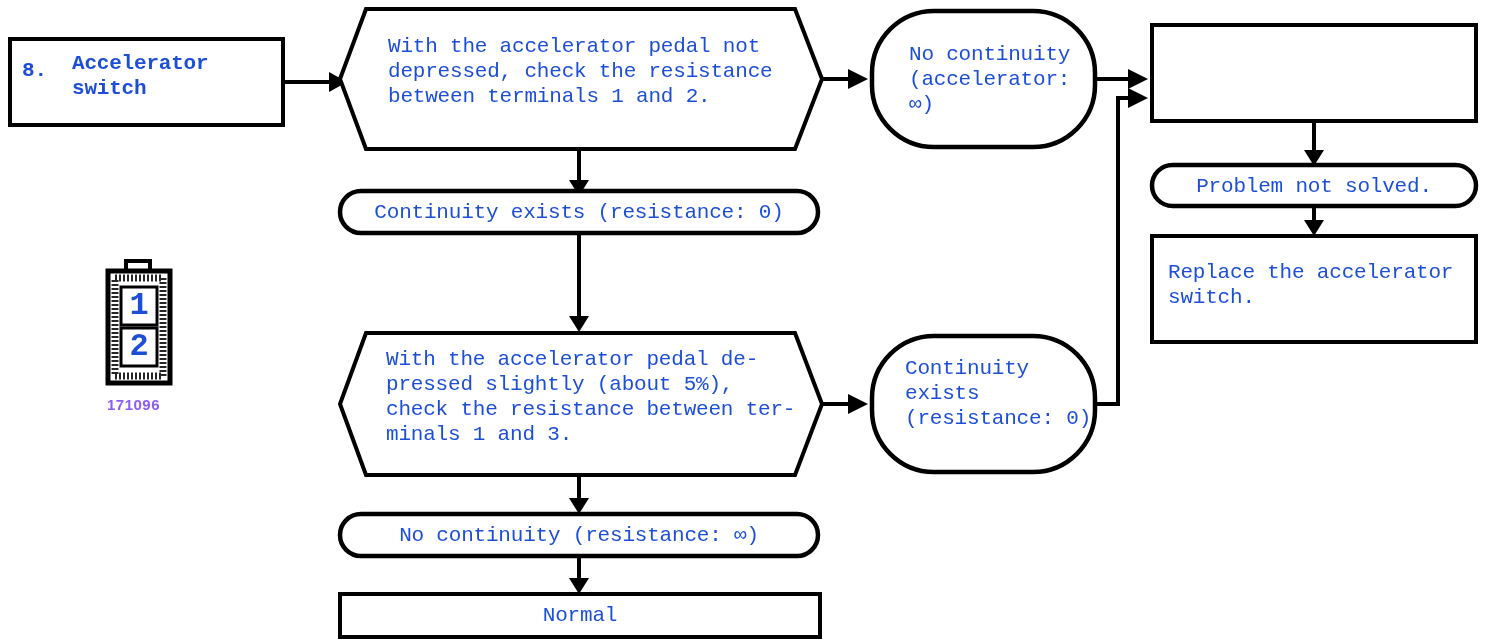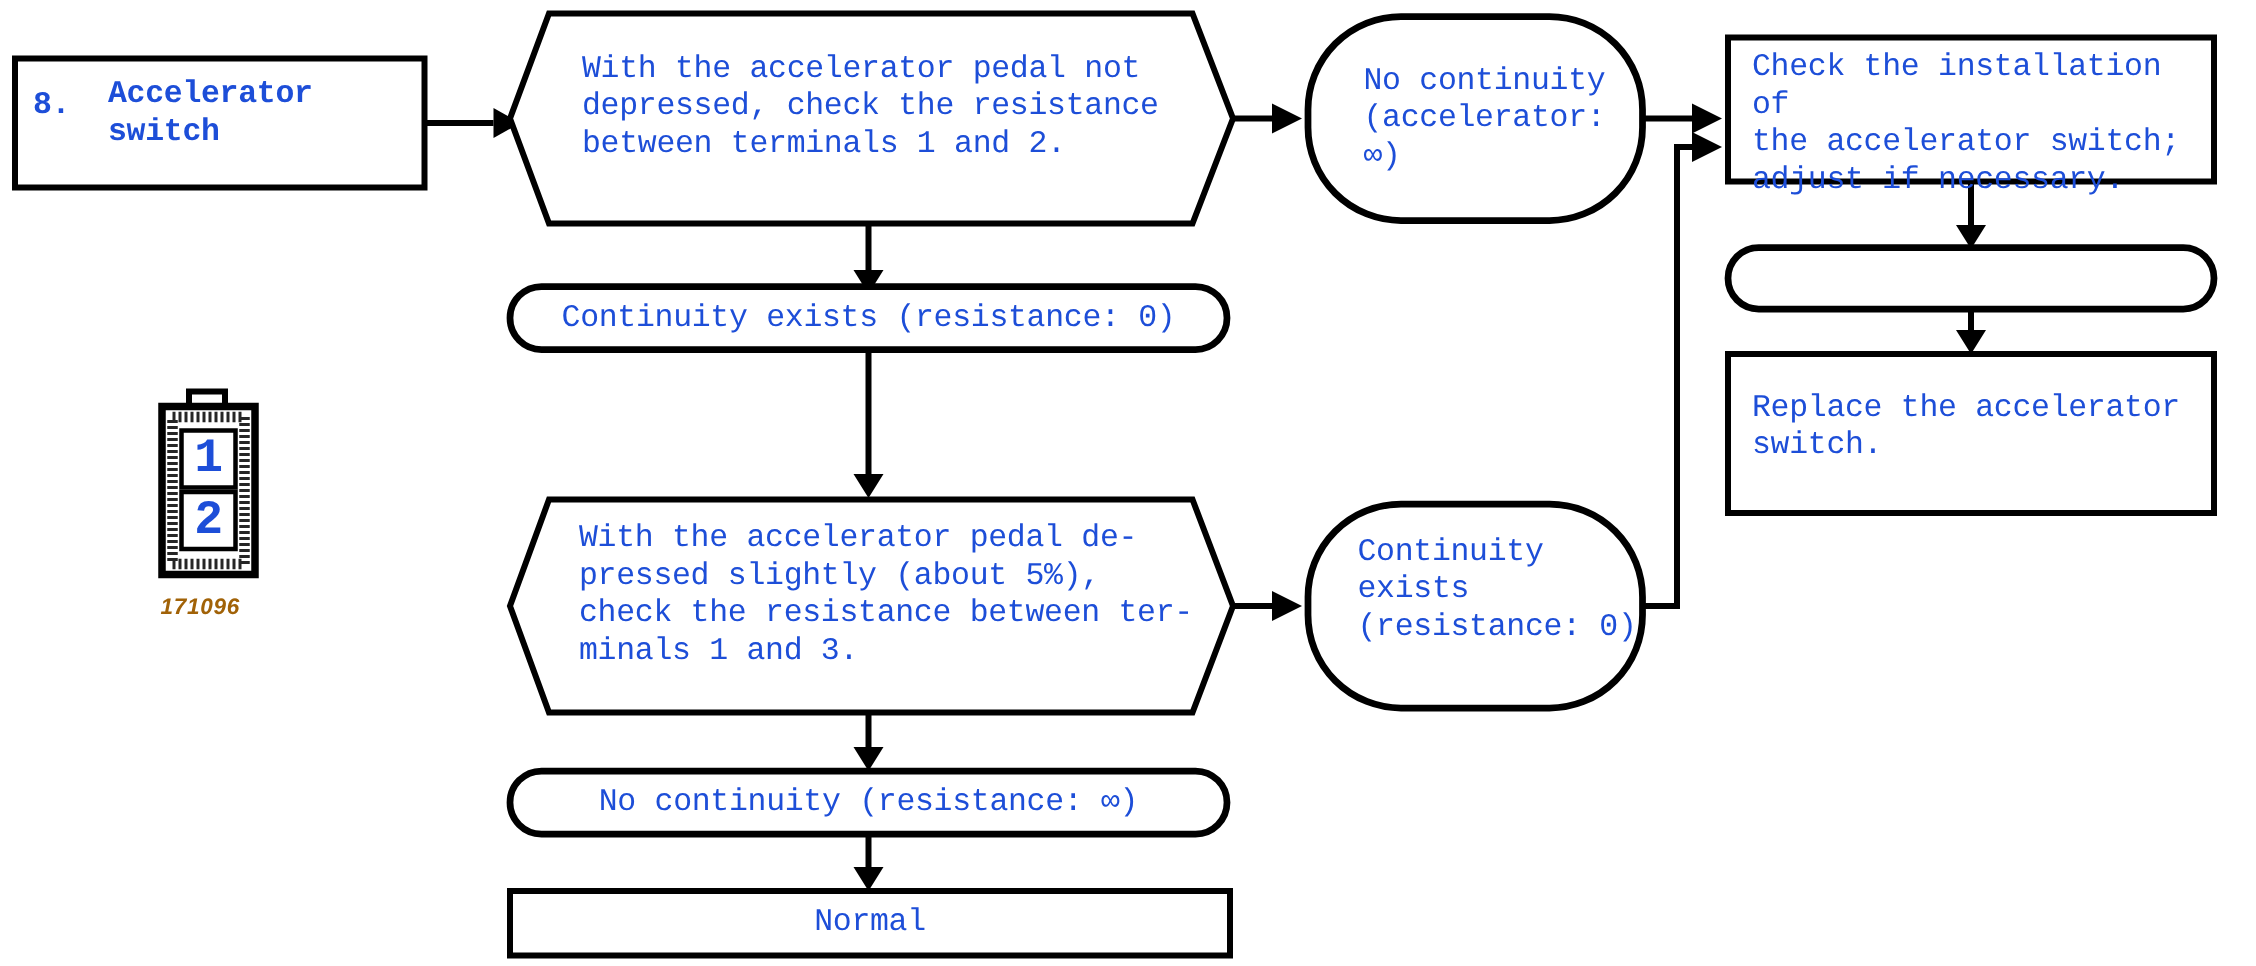--- a/index.html
+++ b/index.html
@@ -55,23 +55,22 @@
     font-weight: bold;
   }
   .node-text.center {
     text-align: center;
   }
   .part-number {
     position: absolute;
     font-family: "Liberation Sans", sans-serif;
     font-size: 15px;
     font-weight: bold;
-    color: #a16207;
+    color: #8b5cf6;
     letter-spacing: 0.5px;
-    font-style: italic;
   }
 </style>
 </head>
 <body>
 
 <div id="diagram-root">
 
   <svg class="flow" viewBox="0 0 1504 644">
 
     <rect class="shape-stroke" x="10" y="39" width="273" height="86"></rect>
@@ -185,24 +184,22 @@
 minals 1 and 3.</div>
 
   <div class="node-text" style="left:905px; top:356px; width:195px;">Continuity
 exists
 (resistance: 0)</div>
 
   <div class="node-text center" style="left:340px; top:523px; width:478px;">No continuity (resistance: ∞)</div>
 
   <div class="node-text center" style="left:340px; top:603px; width:480px;">Normal</div>
 
-  <div class="node-text" style="left:1168px; top:33px; width:310px;">Check the installation of
-the accelerator switch;
-adjust if necessary.</div>
-
+
+  <div class="node-text center" style="left:1152px; top:174px; width:324px;">Problem not solved.</div>
 
   <div class="node-text" style="left:1168px; top:260px; width:310px;">Replace the accelerator
 switch.</div>
 
   <div class="node-text center" style="left:121px; top:288px; width:36px; font-size:32px; line-height:36px; font-weight:bold;">1</div>
   <div class="node-text center" style="left:121px; top:329px; width:36px; font-size:32px; line-height:36px; font-weight:bold;">2</div>
 
   <div class="part-number" style="left:107px; top:396px;">171096</div>
 
 </div>

